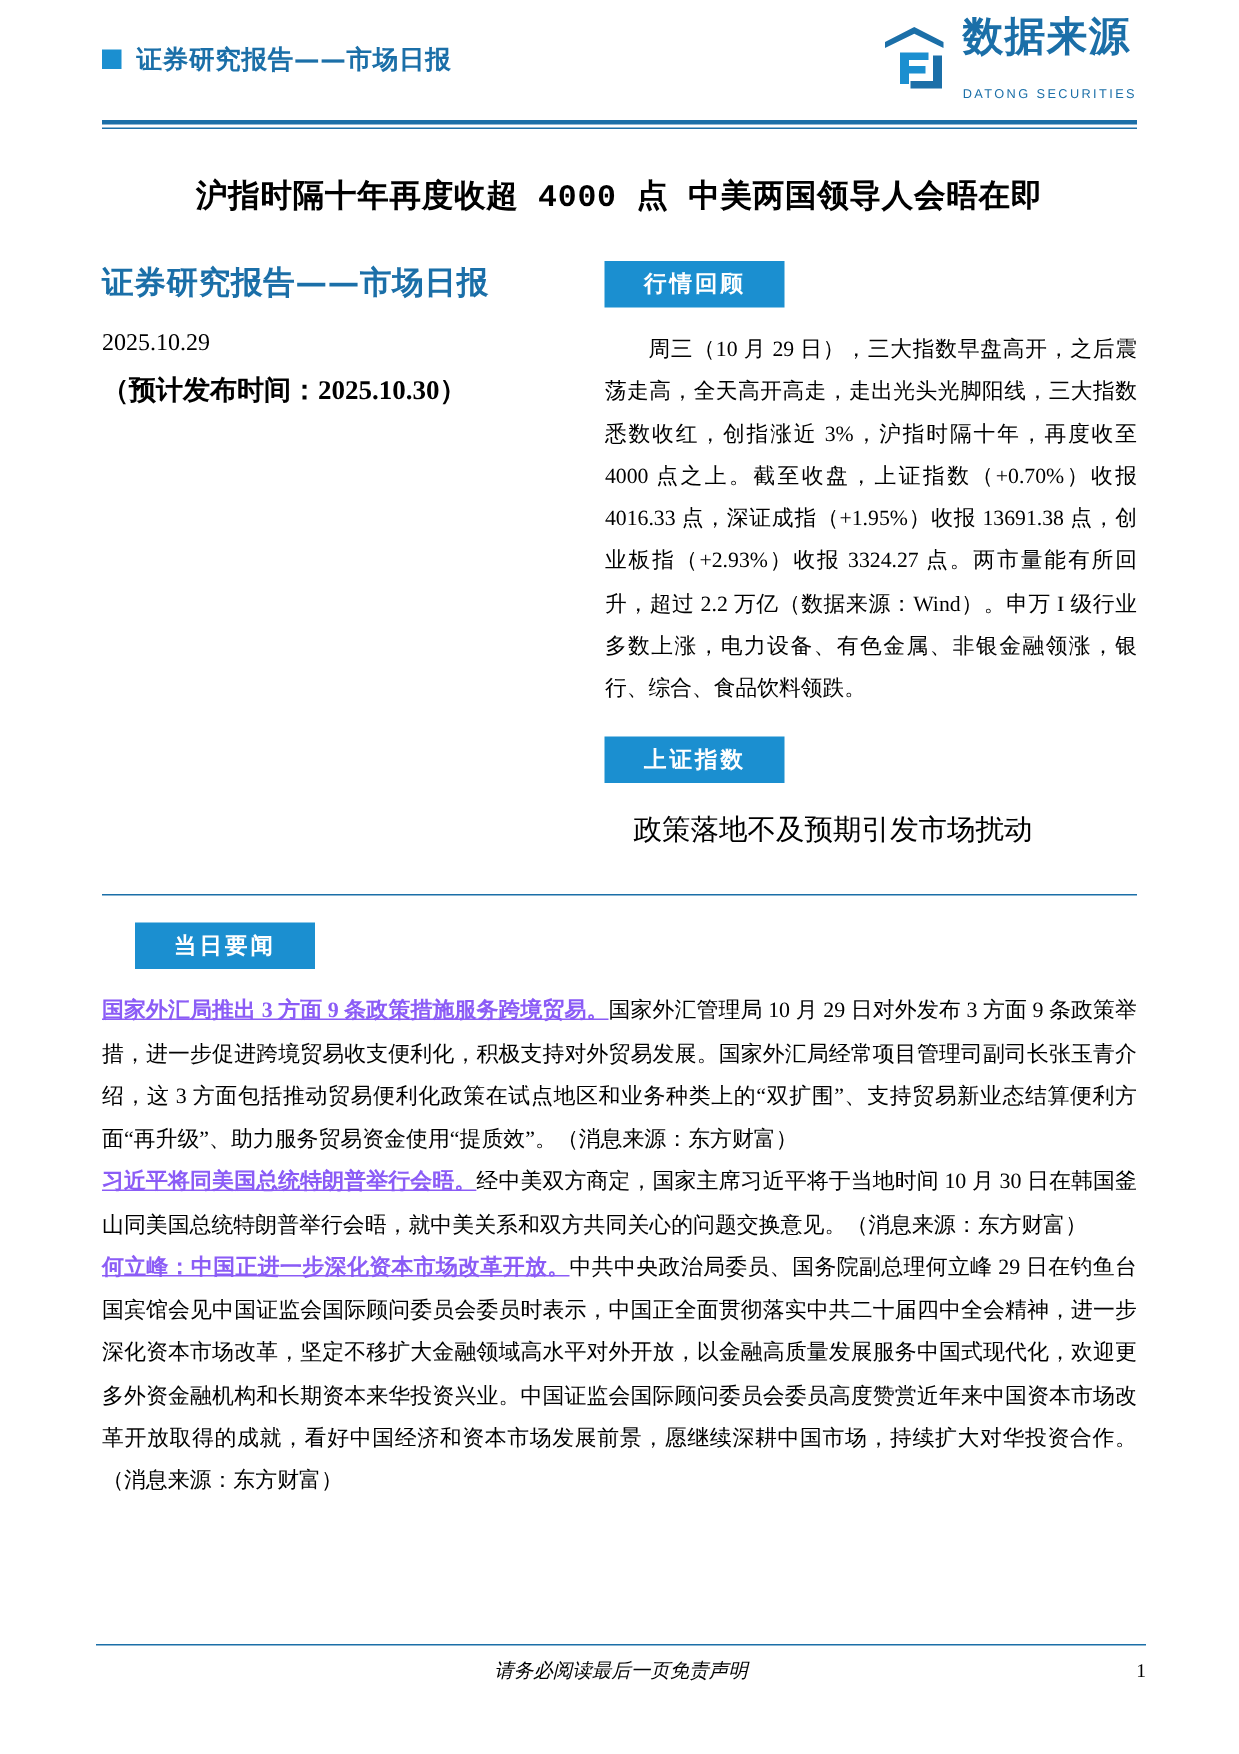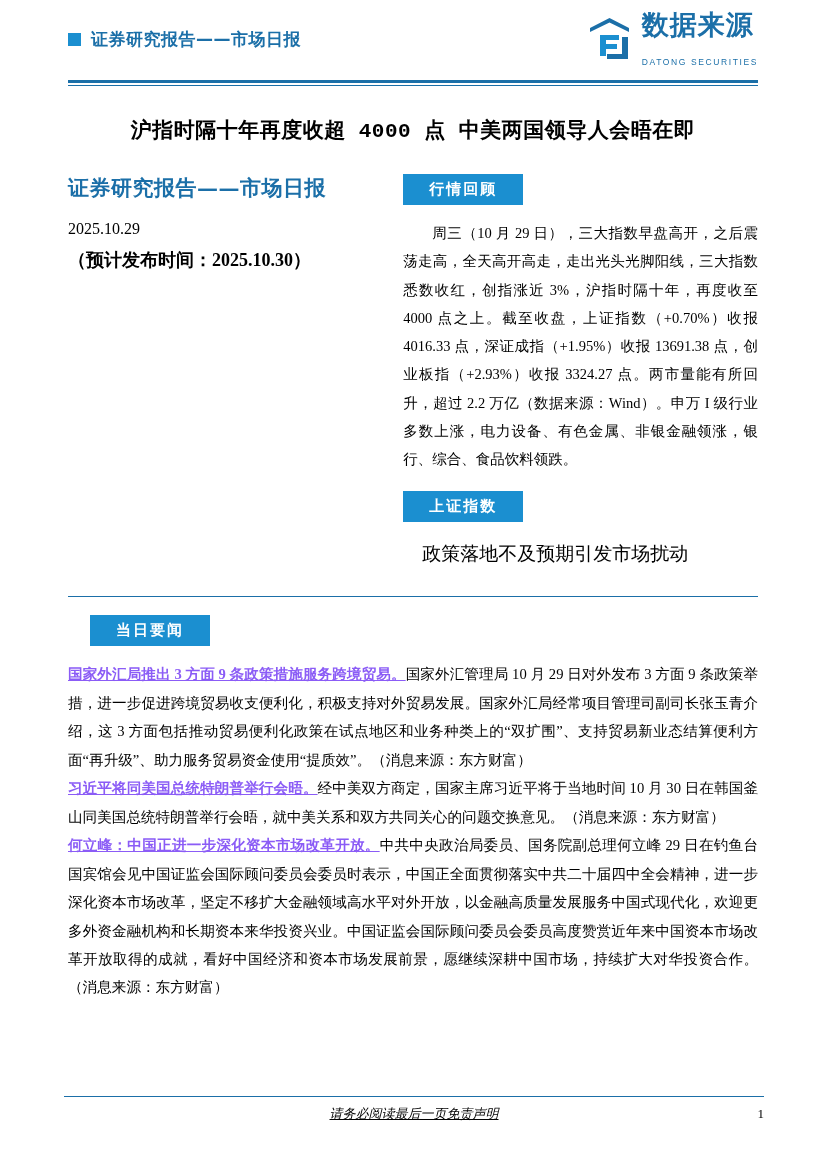--- a/index.html
+++ b/index.html
@@ -202,21 +202,20 @@
     font-weight: bold;
     text-decoration: underline;
   }
 
   
   .footer {
     position: absolute;
     left: 64px;
     right: 62px;
     bottom: 46px;
-    text-decoration: underline;
   }
   .footer-rule {
     height: 1px;
     background: #1b6fa8;
   }
   .footer-row {
     display: flex;
     align-items: center;
     justify-content: center;
     position: relative;

